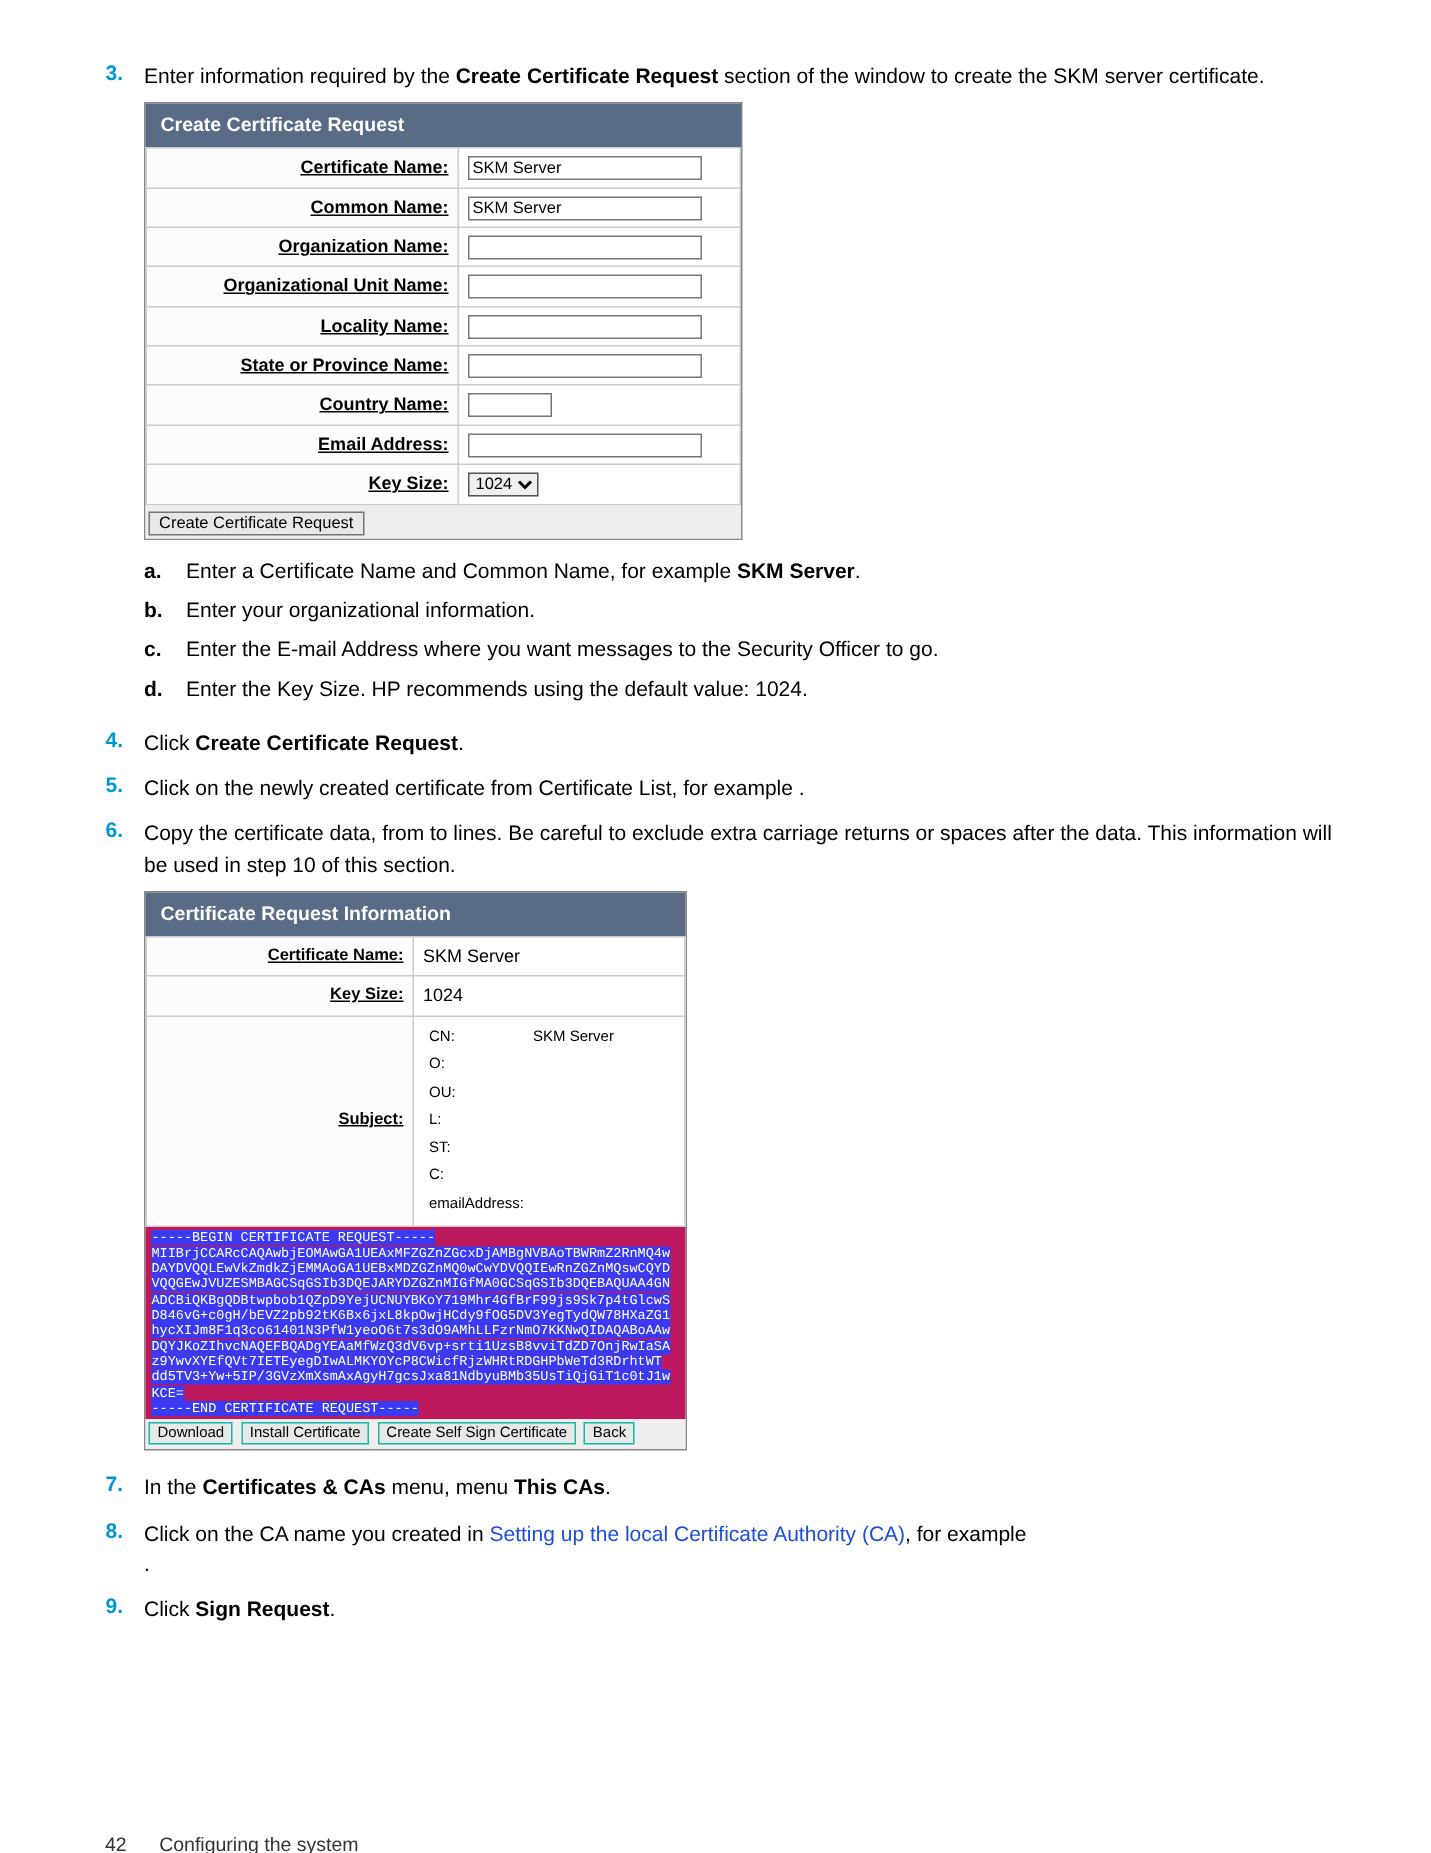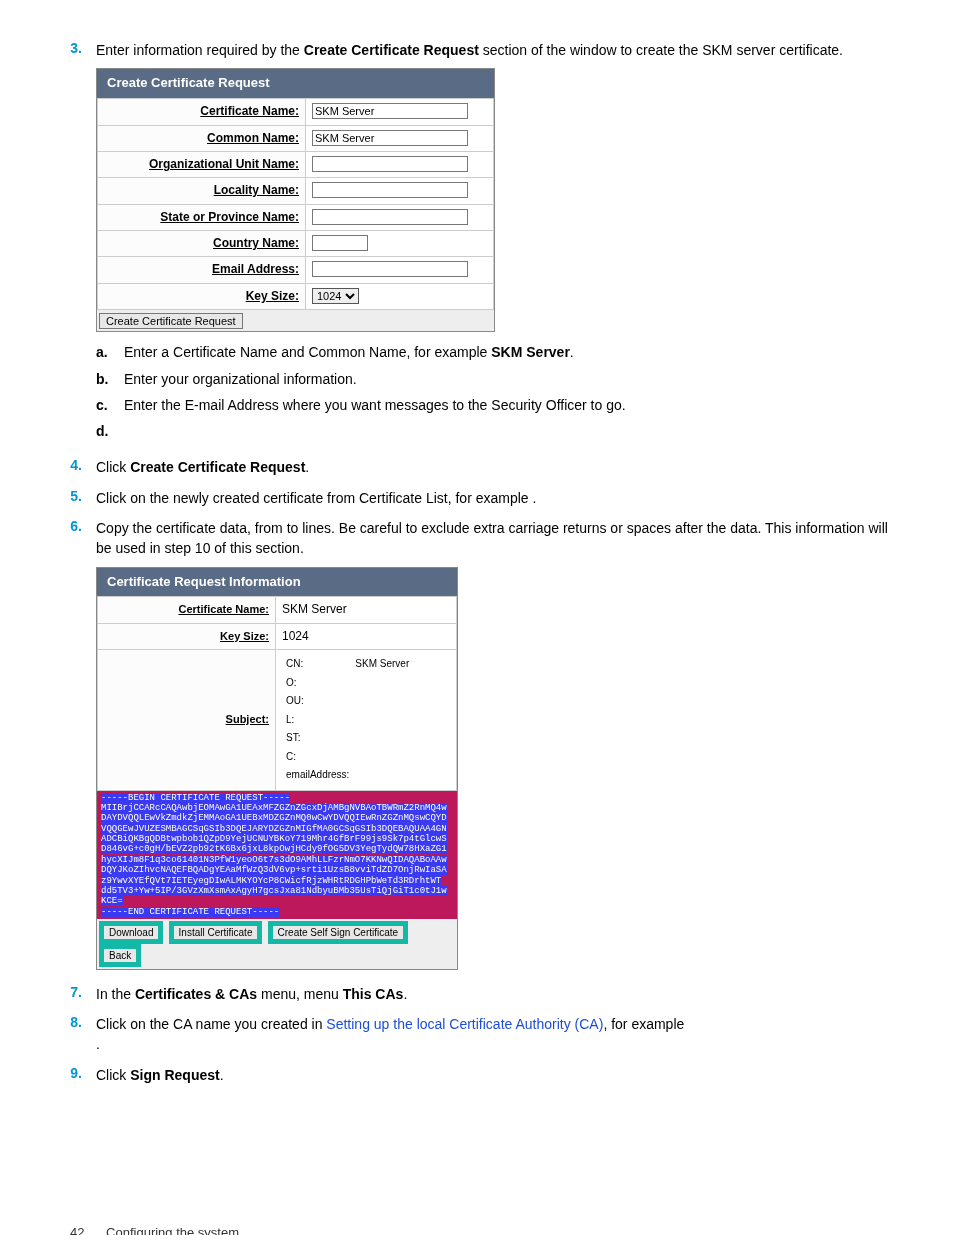--- a/index.html
+++ b/index.html
@@ -109,21 +109,21 @@
     color: #3a3af2;
     background: #be185d;
     padding: 2px 4px;
     white-space: pre;
     overflow: hidden;
   }
   .cert-text .sel { background:#3a3af2; color:#fff; }
   .panel2-footer { background:#eee; padding:2px; }
   .panel2-footer button {
     font-size: 10px;
-    border:5px solid #14b8a6;
+    border:1px solid #14b8a6;
     background:#e8e8e8;
     padding:1px 5px;
     margin-right:2px;
     font-family: Arial, sans-serif;
   }
   .page-footer {
     margin-top: 140px;
     font-size: 13px;
     color:#333;
     padding-left:10px;
@@ -147,20 +147,24 @@
         <div class="panel-body">
           <table class="form">
             <tbody>
                   <tr>
               <td class="label">Certificate Name:</td>
               <td><input type="text" value="SKM Server" style=""></td>
             </tr>
             <tr>
               <td class="label">Common Name:</td>
               <td><input type="text" value="SKM Server" style=""></td>
+            </tr>
+            <tr>
+              <td class="label">Organization Name:</td>
+              <td><input type="text" value="" style=""></td>
             </tr>
             <tr>
               <td class="label">Organizational Unit Name:</td>
               <td><input type="text" value="" style=""></td>
             </tr>
             <tr>
               <td class="label">Locality Name:</td>
               <td><input type="text" value="" style=""></td>
             </tr>
             <tr>
@@ -200,20 +204,21 @@
         <li>
           <span class="sub-num">b.</span>
           <span>Enter your organizational information.</span>
         </li>
         <li>
           <span class="sub-num">c.</span>
           <span>Enter the E-mail Address where you want messages to the Security Officer to go.</span>
         </li>
         <li>
           <span class="sub-num">d.</span>
+          <span>Enter the Key Size. HP recommends using the default value: 1024.</span>
         </li>
       </ol>
     </div>
   </li>
 
   <li class="step">
     <div class="step-num">4.</div>
     <div class="step-body">
       <span>Click </span><span class="bold">Create Certificate Request</span><span>.</span>
     </div>

